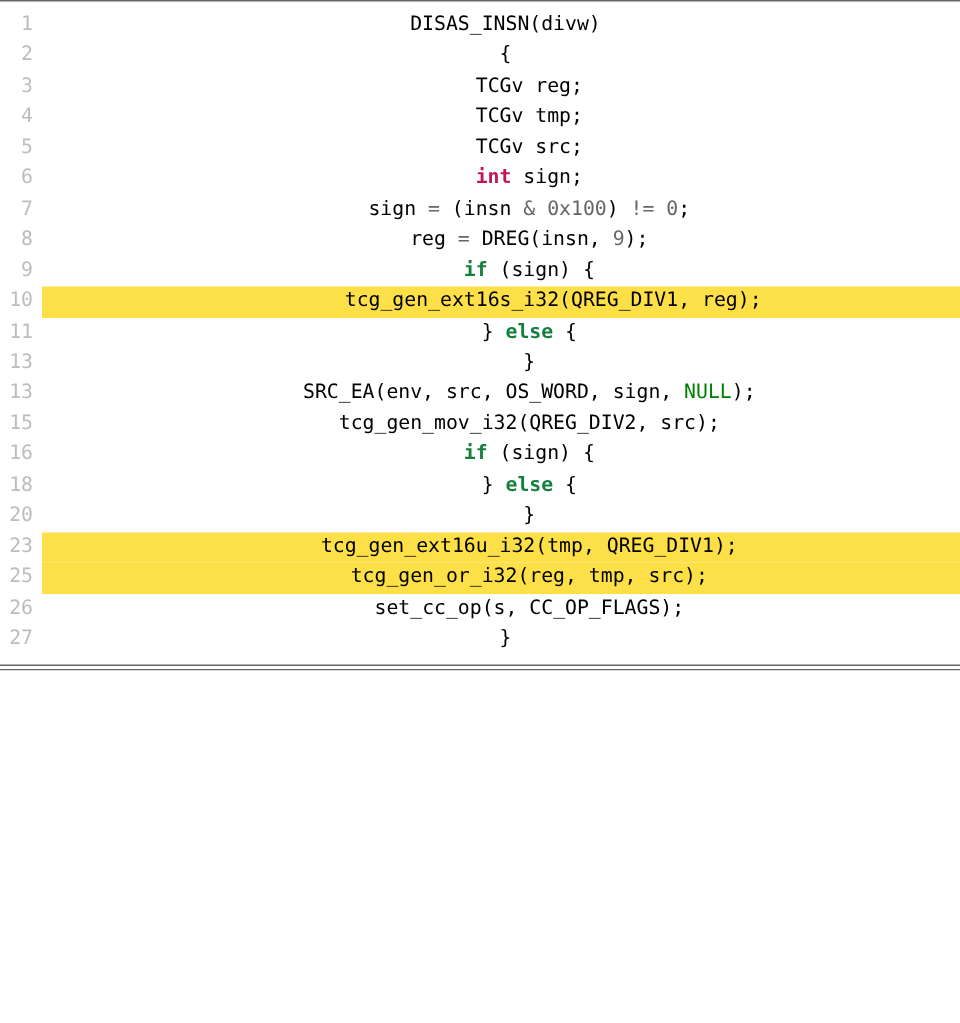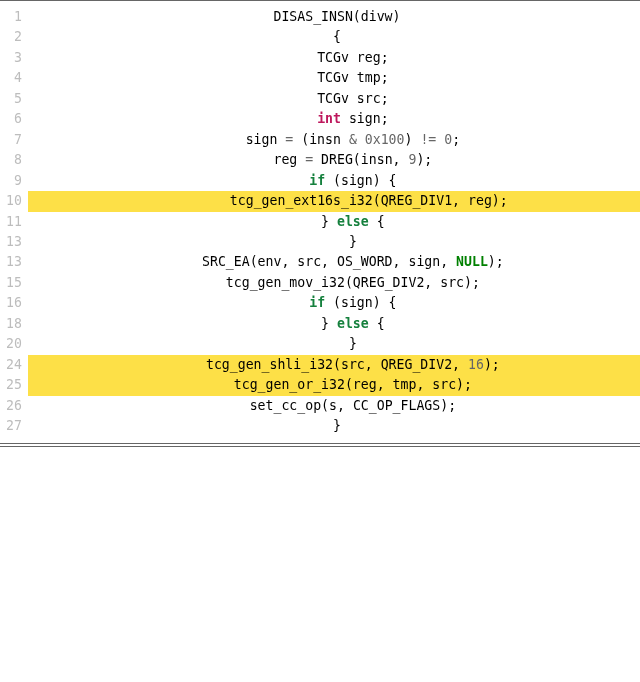--- a/index.html
+++ b/index.html
@@ -41,21 +41,21 @@
     flex: 1 1 auto;
     white-space: pre;
     padding-left: 6px;
     position: relative;
     text-align: center;
   }
   .hl {
     background: #fde047;
   }
   .kw { color: #15803d; font-weight: 600; } 
-  .nullc { color: #008000; font-weight: 700;}
+  .nullc { color: #008000; font-weight: 400;}
   .num { color: #666666; }
   .op { color: #666666; }
   .intkw { color: #be185d; font-weight: 600;}
 </style>
 </head>
 <body>
 
 <div class="code-block" id="listing">
     <div class="line">
       <div class="gutter">1</div>
@@ -119,22 +119,22 @@
     </div>
     <div class="line">
       <div class="gutter">18</div>
       <div class="content">    } <span class="kw">else</span> {</div>
     </div>
     <div class="line">
       <div class="gutter">20</div>
       <div class="content">    }</div>
     </div>
     <div class="line">
-      <div class="gutter">24</div>
-      <div class="content hl">    tcg_gen_shli_i32(src, QREG_DIV2, <span class="num">16</span>);</div>
+      <div class="gutter">23</div>
+      <div class="content hl">    tcg_gen_ext16u_i32(tmp, QREG_DIV1);</div>
     </div>
     <div class="line">
       <div class="gutter">25</div>
       <div class="content hl">    tcg_gen_or_i32(reg, tmp, src);</div>
     </div>
     <div class="line">
       <div class="gutter">26</div>
       <div class="content">    set_cc_op(s, CC_OP_FLAGS);</div>
     </div>
     <div class="line">

